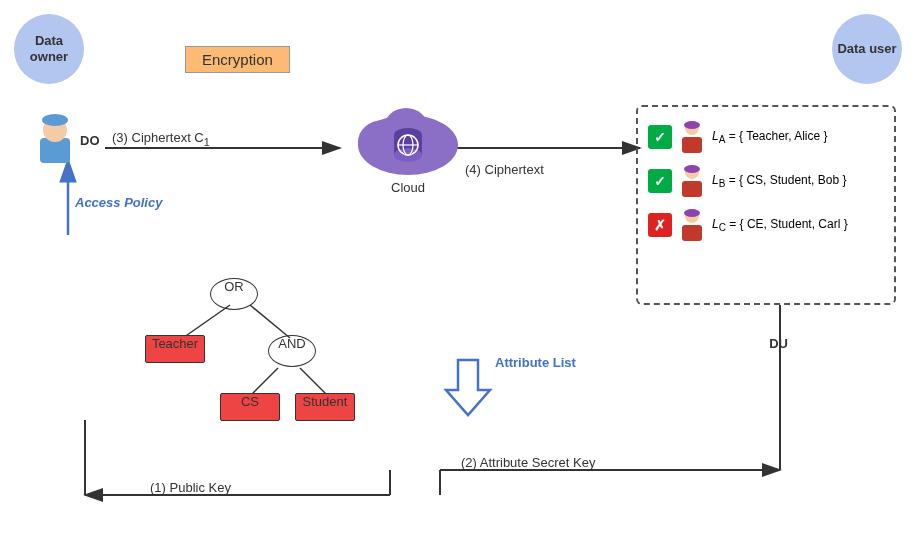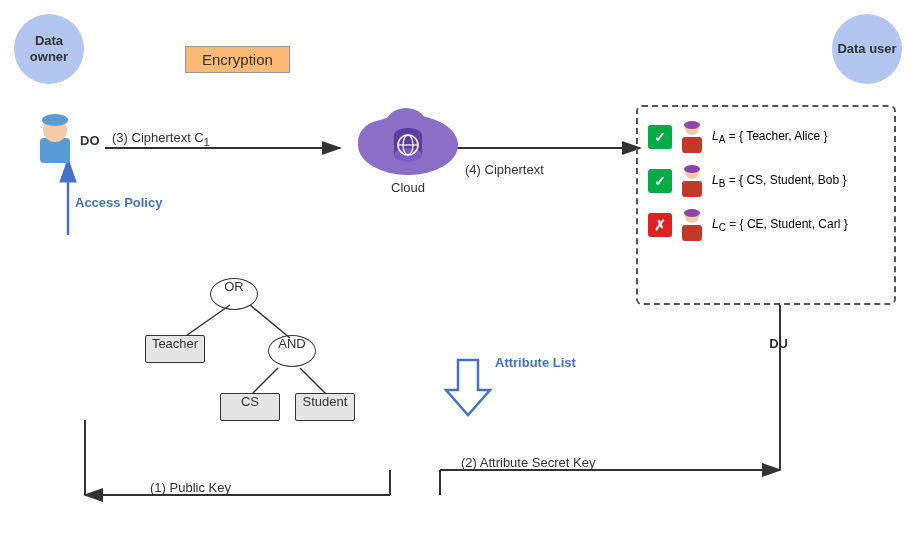--- a/index.html
+++ b/index.html
@@ -100,21 +100,21 @@
       border: 1.5px solid #333;
       border-radius: 50%;
       width: 48px;
       height: 32px;
     }
     .tree-node.rect {
       border: 1.5px solid #333;
       border-radius: 2px;
       width: 60px;
       height: 28px;
-      background: #e5e5e5;
+      background: #ef4444;
     }
 
     
     .authority-container {
       position: absolute;
       left: 370px;
       bottom: 15px;
       display: flex;
       flex-direction: column;
       align-items: center;
@@ -233,21 +233,21 @@
   </div>
 
   <div class="arrow-label" style="left:112px; top:130px;">
     <span>(3) Ciphertext  C<sub>1</sub></span>
   </div>
 
   <div class="arrow-label" style="left:465px; top:130px;margin-top:32px;">
     <span>(4) Ciphertext</span>
   </div>
 
-  <div class="arrow-label blue" style="left:75px; top:195px;">
+  <div class="arrow-label blue" style="left:75px; top:195px;font-style:italic;">
     <span>Access Policy</span>
   </div>
 
   <div class="cloud-container">
     <svg width="120" height="90" viewBox="0 0 120 90">
 
       <ellipse cx="60" cy="55" rx="50" ry="30" fill="#8b6fc7"></ellipse>
       <ellipse cx="35" cy="52" rx="25" ry="22" fill="#8b6fc7"></ellipse>
       <ellipse cx="80" cy="50" rx="22" ry="20" fill="#8b6fc7"></ellipse>
       <ellipse cx="58" cy="38" rx="22" ry="20" fill="#8b6fc7"></ellipse>

